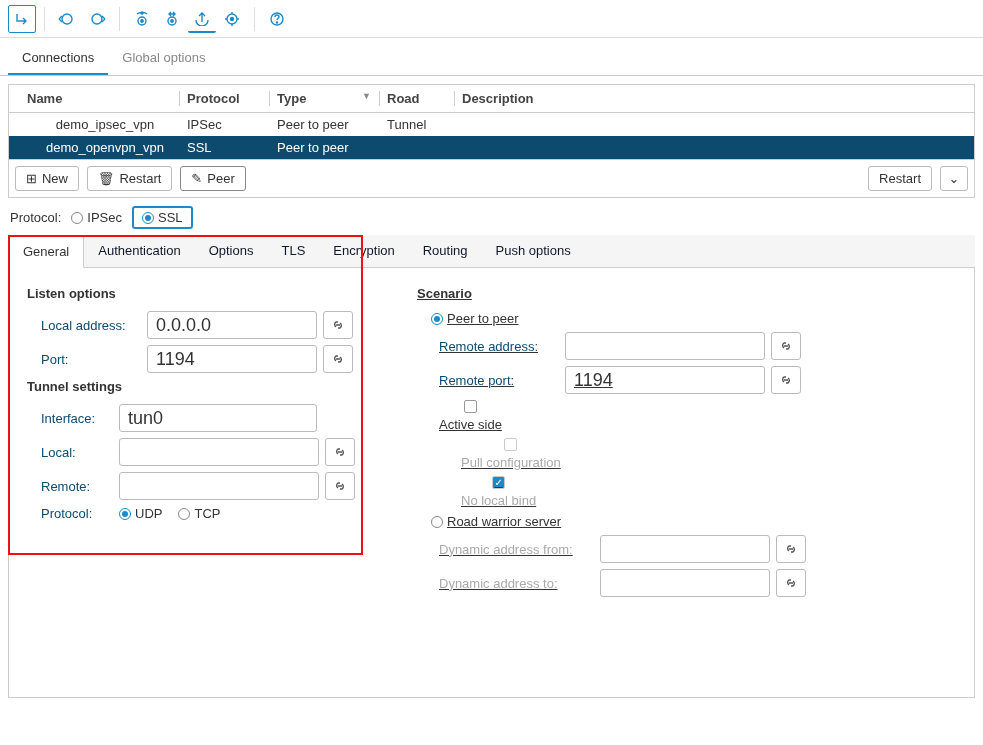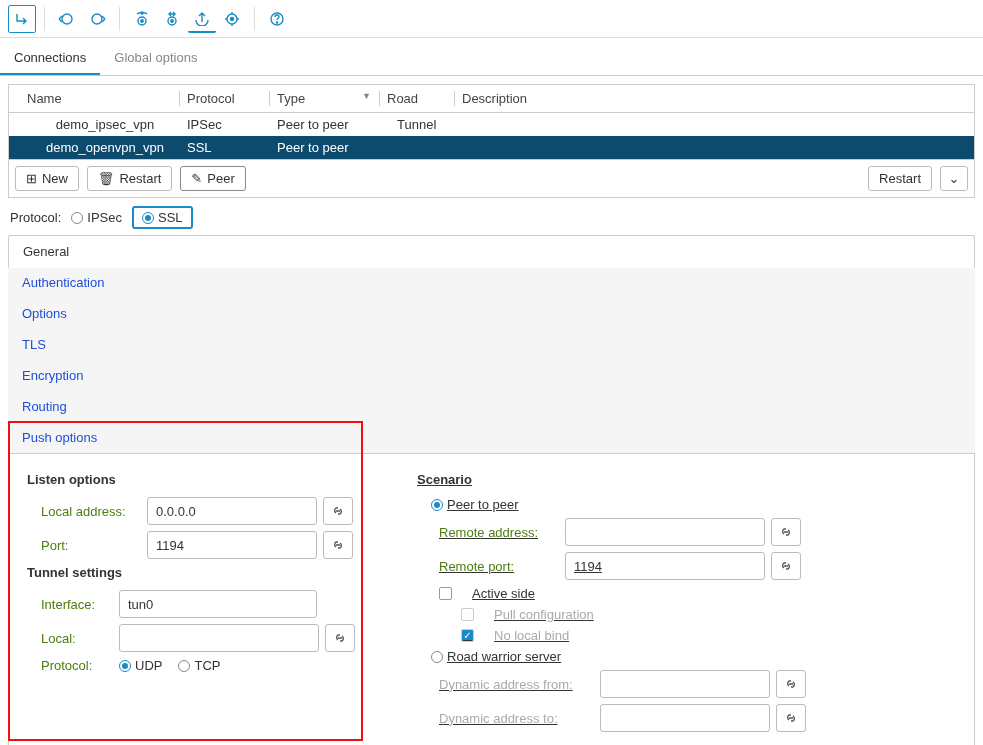--- a/index.html
+++ b/index.html
@@ -7,96 +7,96 @@
   
   
   .toolbar { height: 38px; display: flex; align-items: center; padding: 0 8px; border-bottom: 1px solid #ddd; gap: 2px; }
   .toolbar .tb-btn { width: 28px; height: 28px; display: flex; align-items: center; justify-content: center; cursor: pointer; border-radius: 2px; }
   .toolbar .sep { width: 1px; height: 24px; background: #ddd; margin: 0 6px; }
   .toolbar .tb-btn.boxed { border: 1px solid #1a8bc9; background: #fff; }
   .toolbar svg { stroke: #1a8bc9; fill: none; stroke-width: 1.4; }
   .toolbar .tb-btn.active { border-bottom: 2px solid #1a8bc9; }
   
   
-  .main-tabs { display: flex; border-bottom: 1px solid #ccc; padding: 0 0; margin-top: 2px; }
+  .main-tabs { display: flex; border-bottom: 1px solid #ccc; padding: 0 8px; margin-top: 2px; }
   .main-tabs .tab { padding: 10px 14px 8px; cursor: pointer; color: #888; }
   .main-tabs .tab.active { color: #333; border-bottom: 2px solid #1a8bc9; }
   
   
   .content { padding: 8px 8px 10px 8px; }
   
   
   .grid { border: 1px solid #ccc; }
   .grid-header { display: flex; background: #fff; border-bottom: 1px solid #ccc; }
-  .grid-header .col { padding: 6px 8px; font-weight: 400; color: #444; position: relative; }
+  .grid-header .col { padding: 6px 8px; font-weight: 700; color: #444; position: relative; }
   .grid-header .col:not(:first-child)::before { content:""; position:absolute; left:0; top:6px; bottom:6px; width:1px; background:#ccc; }
   .col-name { width: 170px; padding-left: 18px !important; }
   .col-protocol { width: 90px; }
   .col-type { width: 110px; }
   .col-mode { width: 75px; }
   .col-desc { flex: 1; }
   .sort-ind { float: right; font-size: 9px; color: #888; }
   .grid-body .row { display: flex; }
   .grid-body .row .cell { padding: 4px 8px; white-space: nowrap; overflow: hidden; }
   .grid-body .row:not(.selected) { color: #333; }
   .grid-body .row.selected { background: #0c4a6e; color: #fff; }
   .cell-name { width: 170px; padding-left: 30px !important; text-align: center; }
   .cell-protocol { width: 90px; }
   .cell-type { width: 110px; }
-  .cell-mode { width: 75px; margin-left: 10px; }
+  .cell-mode { width: 75px; }
   .cell-desc { flex: 1; }
   
   
   .action-bar { display: flex; padding: 6px 6px; align-items: center; border-top: 1px solid #ccc; gap: 8px; }
   .btn { border: 1px solid #bbb; background: #fff; padding: 4px 10px; border-radius: 3px; cursor: pointer; display: inline-flex; align-items: center; gap: 5px; font-size: 13px; color: #333; }
   .btn.strong { border-color: #888; }
   .spacer { flex: 1; }
   .caret-btn { width: 28px; padding: 4px 0; justify-content: center; }
   
   
   .protocol-row { padding: 8px 2px 6px; display: flex; align-items: center; gap: 10px; }
   .radio-group { display: inline-flex; align-items: center; gap: 12px; border: 2px solid #1a8bc9; padding: 2px 8px; border-radius: 3px; }
   .radio-opt { display: inline-flex; align-items: center; gap: 4px; cursor: pointer; }
   .radio-dot { width: 12px; height: 12px; border: 1px solid #888; border-radius: 50%; display: inline-flex; align-items: center; justify-content: center; }
   .radio-dot.on { border-color: #1a8bc9; }
   .radio-dot.on::after { content:""; width: 6px; height: 6px; background: #1a8bc9; border-radius: 50%; }
   
   
-  .sub-tabs { display: flex; border-bottom: 1px solid #ccc; background: #f5f5f5; flex-direction: column; }
-  .sub-tabs .stab { padding: 8px 14px; cursor: pointer; color: #1d4ed8; }
+  .sub-tabs { display: flex; border-bottom: 1px solid #ccc; background: #f5f5f5; }
+  .sub-tabs .stab { padding: 8px 14px; cursor: pointer; color: #0f172a; }
   .sub-tabs .stab.active { background: #fff; color: #333; border: 1px solid #ccc; border-bottom: 1px solid #fff; margin-bottom: -1px; border-top-left-radius: 3px; border-top-right-radius: 3px; border-top: 2px solid red; }
   
   .sub-tabs .stab.active { border-top: 1px solid #ccc; }
   
   
   .panel { border: 1px solid #ccc; border-top: none; padding: 14px 18px 60px; min-height: 430px; display: flex; gap: 60px; position: relative; }
   
   .left-col { width: 330px; }
   .right-col { flex: 1; text-decoration: underline; }
   
   .section-title { font-weight: 700; color: #333; margin: 4px 0 10px; }
   
   .form-row { display: flex; align-items: center; margin: 6px 0; gap: 6px; }
-  .form-row label { display: inline-block; color: #4d7c0f; }
+  .form-row label { display: inline-block; color: #0c4a6e; }
   .left-col .form-row label { width: 100px; }
   .indent-row { padding-left: 14px; }
   
-  input[type=text].field { height: 28px; border: 1px solid #bbb; border-radius: 3px; padding: 0 8px; font-size: 13px; background: #fff; color: #333; }
+  input[type=text].field { height: 28px; border: 1px solid #bbb; border-radius: 3px; padding: 0 8px; font-size: 18px; background: #fff; color: #333; }
   .w-med { width: 170px; }
   .w-wide { width: 198px; }
   .w-remote { width: 200px; }
   
   .link-btn { width: 30px; height: 28px; border: 1px solid #bbb; border-radius: 3px; display: inline-flex; align-items: center; justify-content: center; cursor: pointer; background: #fff; }
   .link-btn svg { stroke: #555; fill: none; stroke-width: 1.4; }
   
   .inline-radio { display: inline-flex; align-items: center; gap: 16px; }
   
   .checkbox { width: 13px; height: 13px; border: 1px solid #999; border-radius: 2px; display: inline-flex; align-items: center; justify-content: center; background: #fff; }
   .checkbox.on { background: #1a8bc9; border-color: #1a8bc9; color: #fff; font-size: 10px; }
-  .check-label { display: inline-flex; align-items: center; gap: 20px; cursor: pointer; }
+  .check-label { display: inline-flex; align-items: center; gap: 4px; cursor: pointer; flex-direction: column; }
   .check-label.disabled { color: #aaa; cursor: default; }
   .check-label.disabled .checkbox { border-color: #ccc; }
   
   .scenario-sub { padding-left: 22px; margin: 6px 0; }
   .scenario-sub .form-row label { width: 120px; }
   .scenario-sub2 { padding-left: 22px; }
   
   .rw-sub { padding-left: 22px; }
   .rw-sub .form-row label { width: 155px; color: #aaa; }
   
@@ -275,20 +275,29 @@
       <div class="form-row indent-row">
         <label style="width:72px">Local:</label>
         <input type="text" class="field" style="width: 200px;" value="">
         <span class="link-btn">
             <svg width="14" height="14" viewBox="0 0 14 14">
               <path d="M5 9 a3 3 0 0 1 0 -5 l2 0 M9 5 a3 3 0 0 1 0 5 l-2 0 M5 7 h4"></path>
             </svg>
           </span>
       </div>
       <div class="form-row indent-row">
+        <label style="width:72px">Remote:</label>
+        <input type="text" class="field" style="width: 200px;" value="">
+        <span class="link-btn">
+            <svg width="14" height="14" viewBox="0 0 14 14">
+              <path d="M5 9 a3 3 0 0 1 0 -5 l2 0 M9 5 a3 3 0 0 1 0 5 l-2 0 M5 7 h4"></path>
+            </svg>
+          </span>
+      </div>
+      <div class="form-row indent-row">
         <label style="width:72px">Protocol:</label>
         <span class="inline-radio">
           <span class="radio-opt">
               <span class="radio-dot on"></span>
               <span>UDP</span>
             </span>
           <span class="radio-opt">
               <span class="radio-dot"></span>
               <span>TCP</span>
             </span>

